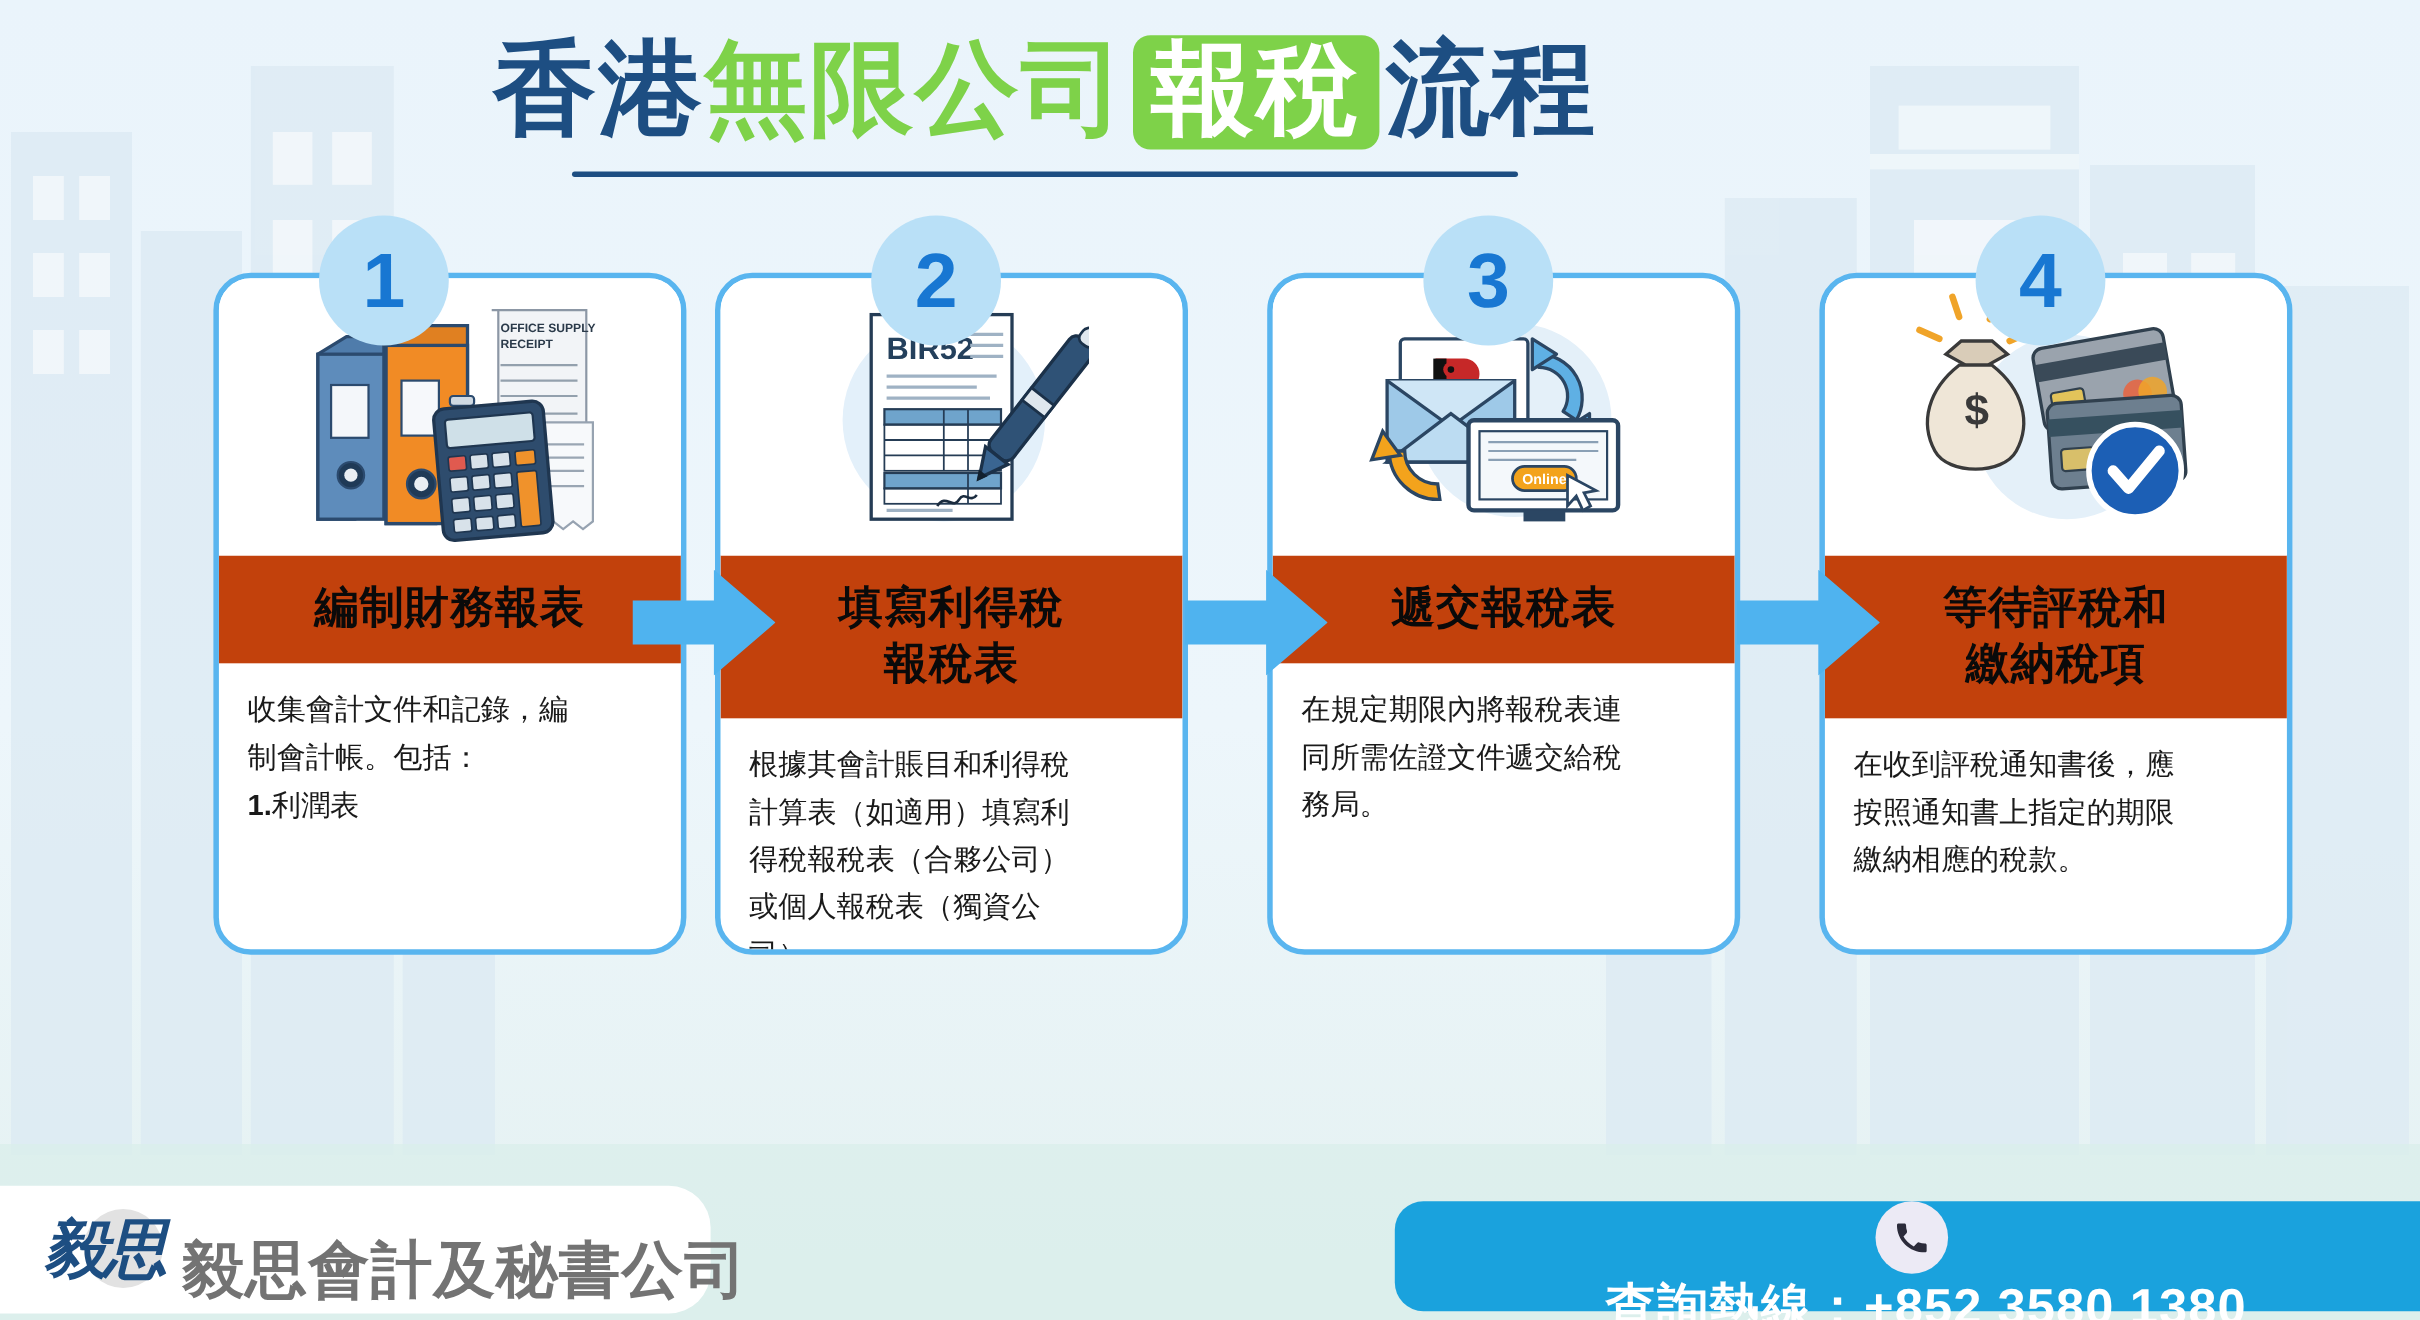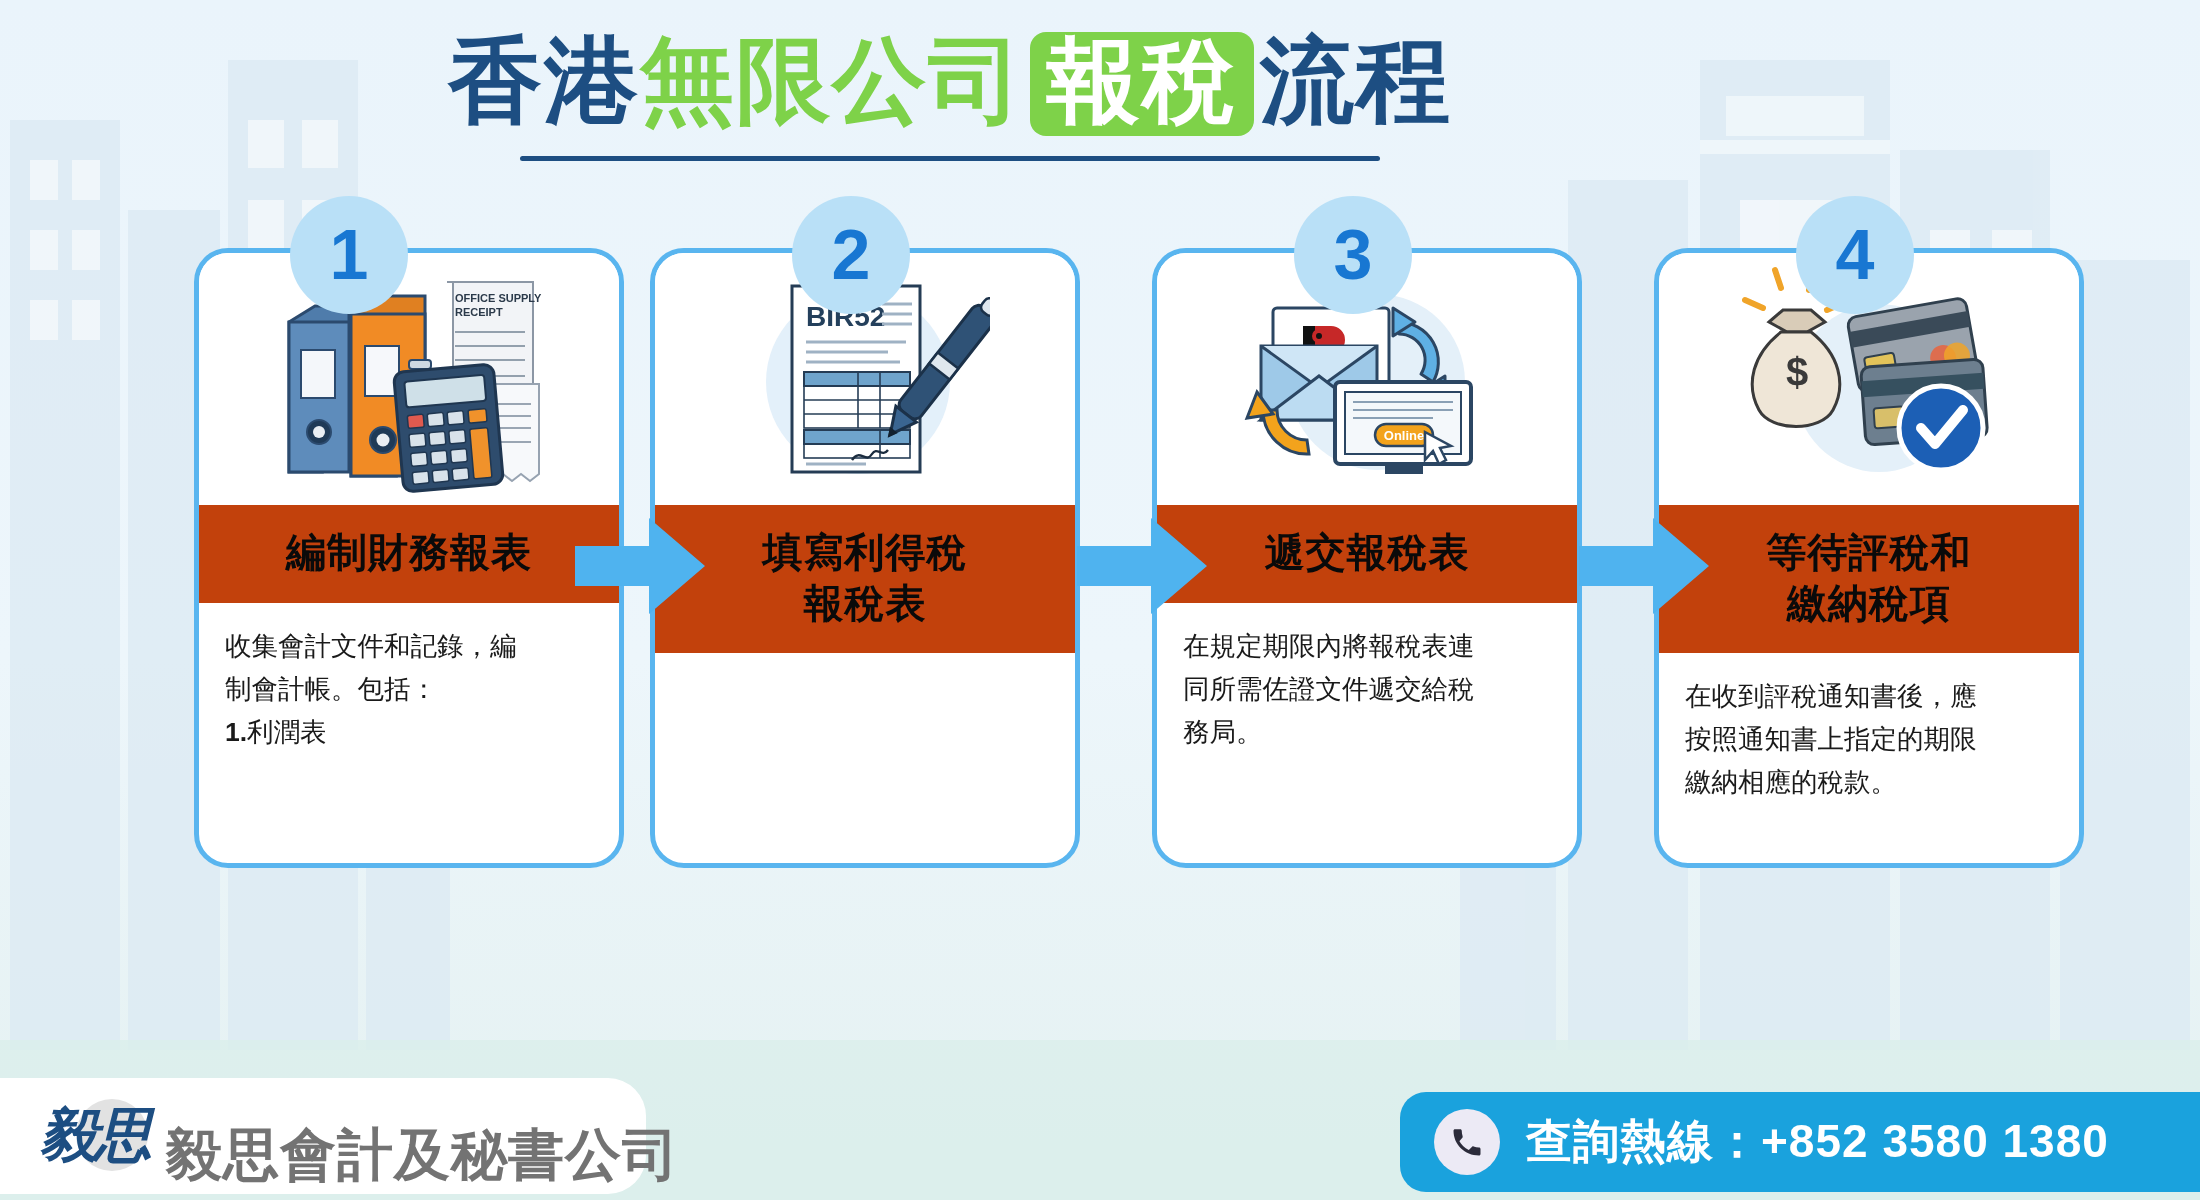--- a/index.html
+++ b/index.html
@@ -110,23 +110,23 @@
     font-family: "DejaVu Serif", "Liberation Serif", serif;
     font-style: italic; letter-spacing: -4px; white-space: nowrap;
   }
   #brand-name {
     color: #737373; font-size: 56px; font-weight: 700; letter-spacing: 1px;
     white-space: nowrap;
     margin-top: 40px;
   }
 
   #footer-right {
-    position: absolute; right: 0; bottom: 8px; width: 800px; height: 100px;
+    position: absolute; right: 0; bottom: 8px; width: 932px; height: 100px;
     background: #1aa2dd; border-radius: 26px 0 0 26px;
-    display: flex; align-items: center; padding-left: 34px; z-index: 8;
+    display: flex; align-items: center; padding-left: 34px; z-index: 8; flex-direction: column;
   }
   #phone-circle {
     width: 66px; height: 66px; border-radius: 50%; background: #eceaf5;
     display: flex; align-items: center; justify-content: center;
     flex: 0 0 66px; margin-right: 26px;
   }
   #hotline-text {
     color: #ffffff; font-size: 46px; font-weight: 700; letter-spacing: 1px;
     white-space: nowrap;
   }
@@ -327,20 +327,27 @@
           <path d="M178 158 l13 26 l13 -26 z" fill="#3a6591" stroke="#1b3149" stroke-width="3"></path>
           <path d="M186 178 l5 10 l5 -10 z" fill="#12202e"></path>
           <rect x="183" y="14" width="16" height="16" rx="6" fill="#dfe7ee" stroke="#1b3149" stroke-width="2.5"></rect>
         </g>
       </svg>
     </div>
     <div class="card-title two-line">
       <span>填寫利得稅</span>
       <span>報稅表</span>
     </div>
+    <div class="card-body">
+      <p>根據其會計賬目和利得稅</p>
+      <p>計算表（如適用）填寫利</p>
+      <p>得稅報稅表（合夥公司）</p>
+      <p>或個人報稅表（獨資公</p>
+      <p>司）。</p>
+    </div>
   </div>
 
   <svg class="arrow arrow-b" width="130" height="96" viewBox="0 0 130 96">
     <path d="M0 28 H74 V0 L130 48 L74 96 V68 H0 Z" fill="#4fb3ef"></path>
   </svg>
 
   <div class="badge badge-3">3</div>
   <div class="card card-3">
     <div class="icon-area">
       <svg width="280" height="230" viewBox="0 0 280 230">

